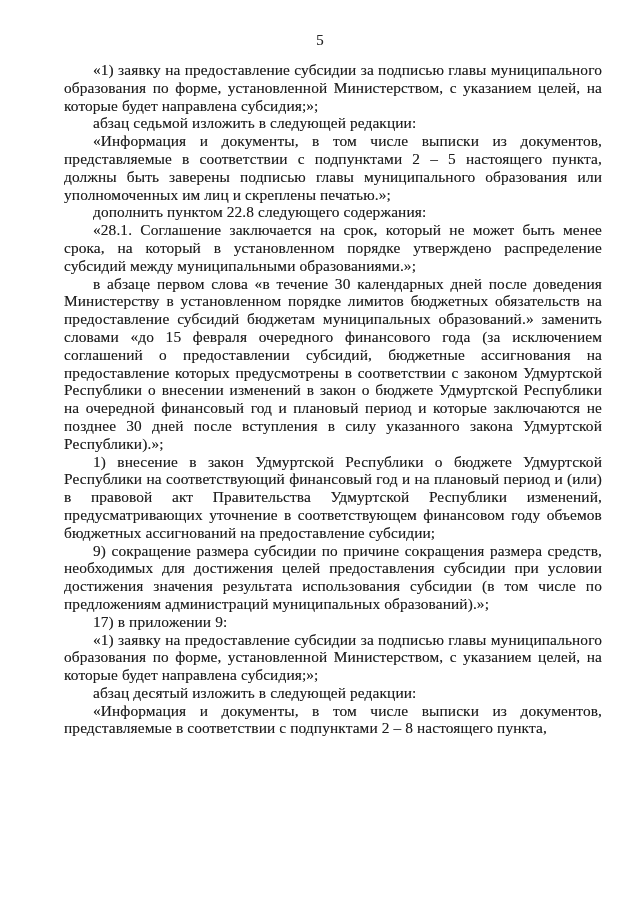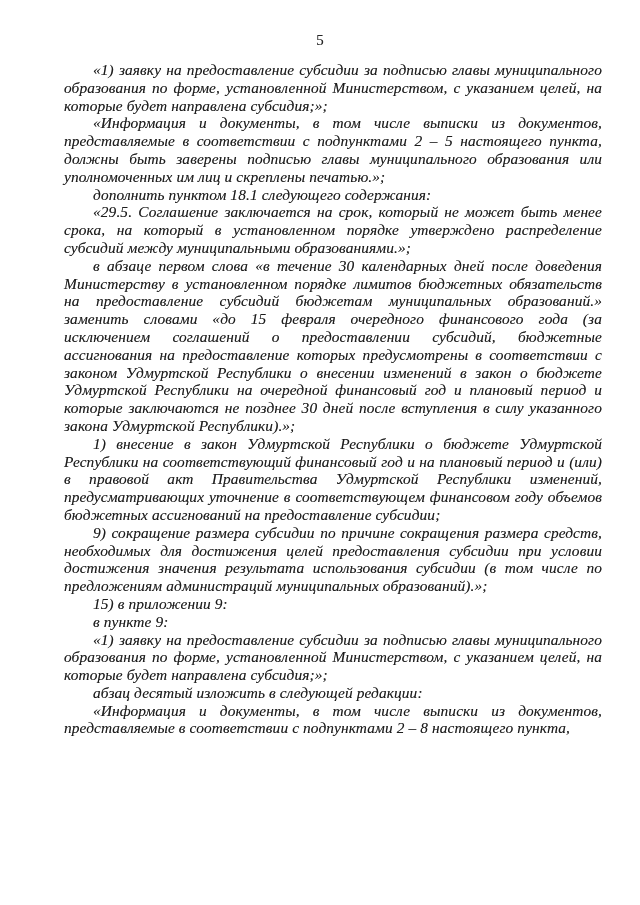--- a/index.html
+++ b/index.html
@@ -27,40 +27,39 @@
     
     text-shadow: 0 0 0.5px rgba(40,40,40,0.55);
   }
   .content {
     margin: 12px 38px 0 64px;
     font-size: 15.4px;
     line-height: 17.8px;
     text-align: justify;
     letter-spacing: 0.1px;
     text-shadow: 0 0 0.5px rgba(40,40,40,0.5);
-    font-style: italic;
   }
   .content p {
     margin: 0;
     padding: 0;
     text-indent: 29px;
   }
 </style>
 </head>
 <body>
 
 <div class="page">
   <div class="page-number">5</div>
   <div class="content">
       <p>«1) заявку на предоставление субсидии за подписью главы муниципального образования по форме, установленной Министерством, с указанием целей, на которые будет направлена субсидия;»;</p>
+      <p>абзац седьмой изложить в следующей редакции:</p>
       <p>«Информация и документы, в том числе выписки из документов, представляемые в соответствии с подпунктами 2 – 5 настоящего пункта, должны быть заверены подписью главы муниципального образования или уполномоченных им лиц и скреплены печатью.»;</p>
-      <p>дополнить пунктом 18.1 следующего содержания:</p>
-      <p>«29.5. Соглашение заключается на срок, который не может быть менее срока, на который в установленном порядке утверждено распределение субсидий между муниципальными образованиями.»;</p>
+      <p>дополнить пунктом 22.8 следующего содержания:</p>
+      <p>«28.1. Соглашение заключается на срок, который не может быть менее срока, на который в установленном порядке утверждено распределение субсидий между муниципальными образованиями.»;</p>
       <p>в абзаце первом слова «в течение 30 календарных дней после доведения Министерству в установленном порядке лимитов бюджетных обязательств на предоставление субсидий бюджетам муниципальных образований.» заменить словами «до 15 февраля очередного финансового года (за исключением соглашений о предоставлении субсидий, бюджетные ассигнования на предоставление которых предусмотрены в соответствии с законом Удмуртской Республики о внесении изменений в закон о бюджете Удмуртской Республики на очередной финансовый год и плановый период и которые заключаются не позднее 30 дней после вступления в силу указанного закона Удмуртской Республики).»;</p>
       <p>1) внесение в закон Удмуртской Республики о бюджете Удмуртской Республики на соответствующий финансовый год и на плановый период и (или) в правовой акт Правительства Удмуртской Республики изменений, предусматривающих уточнение в соответствующем финансовом году объемов бюджетных ассигнований на предоставление субсидии;</p>
       <p>9) сокращение размера субсидии по причине сокращения размера средств, необходимых для достижения целей предоставления субсидии при условии достижения значения результата использования субсидии (в том числе по предложениям администраций муниципальных образований).»;</p>
-      <p>15) в приложении 9:</p>
-      <p>в пункте 9:</p>
+      <p>17) в приложении 9:</p>
       <p>«1) заявку на предоставление субсидии за подписью главы муниципального образования по форме, установленной Министерством, с указанием целей, на которые будет направлена субсидия;»;</p>
       <p>абзац десятый изложить в следующей редакции:</p>
       <p>«Информация и документы, в том числе выписки из документов, представляемые в соответствии с подпунктами 2 – 8 настоящего пункта,</p>
     </div>
 </div>
 
 </body></html>

